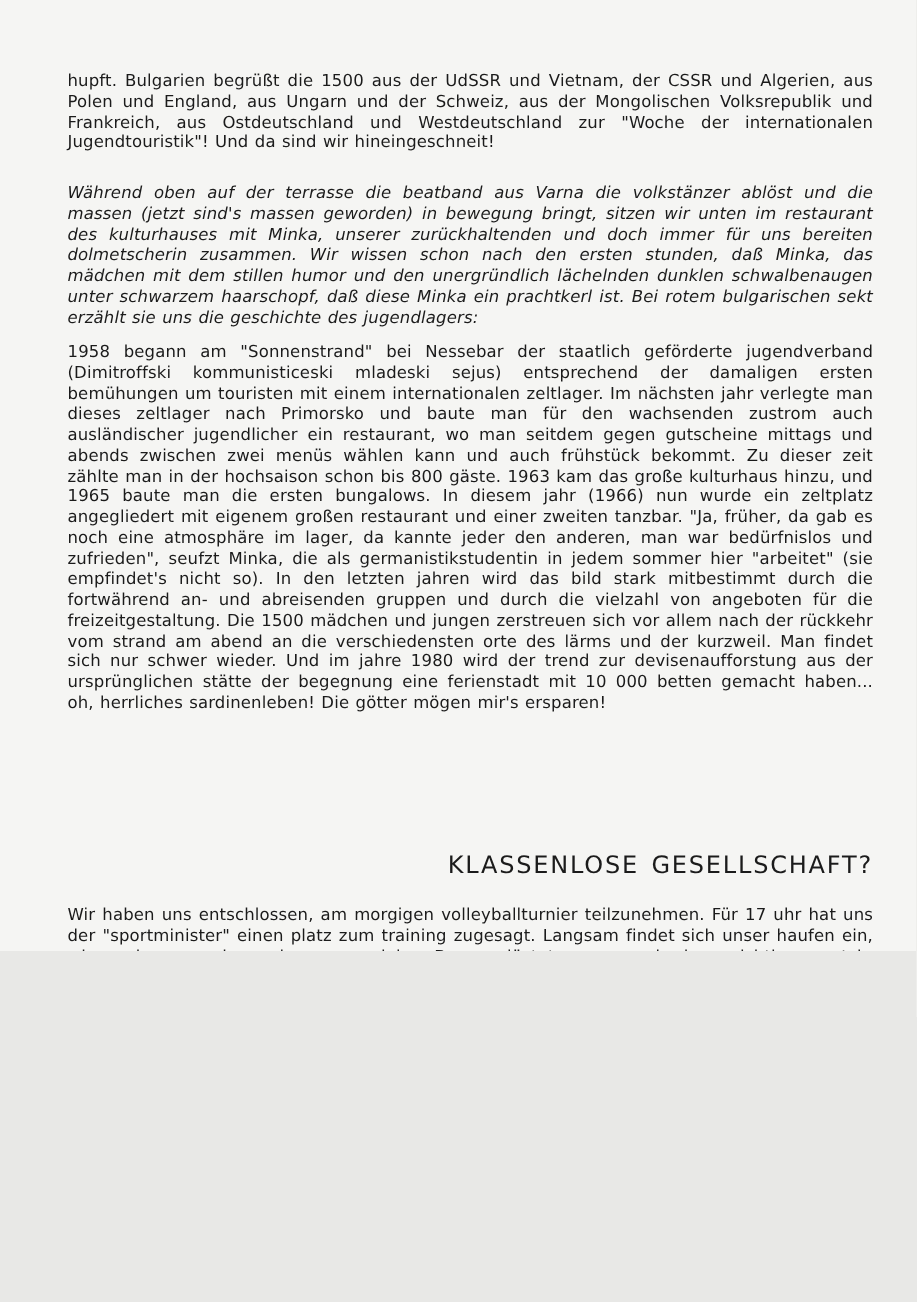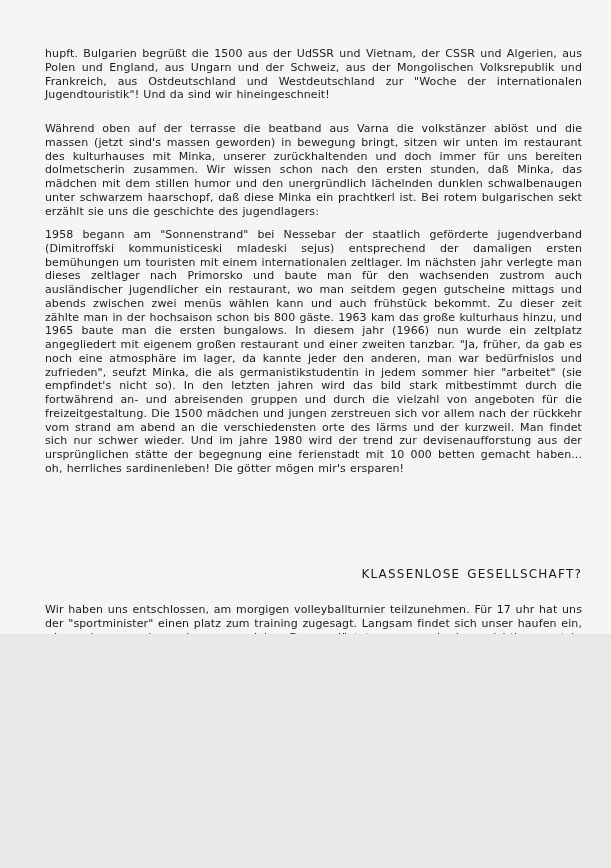--- a/index.html
+++ b/index.html
@@ -22,30 +22,30 @@
     left: 45px;
     width: 537px;
     font-size: 11px;
     line-height: 13.75px;
     letter-spacing: 0.1px;
     word-spacing: 0.6px;
     text-align: justify;
     white-space: normal;
   }
   .para-1 { top: 36px; }
-  .para-2 { top: 111px; }
+  .para-2 { top: 111px; font-style: italic; }
   .para-3 { top: 217px; }
   .para-4 { top: 592px; }
   .section-heading {
     position: absolute;
     left: 45px;
     width: 537px;
     top: 567px;
     text-align: right;
-    font-size: 12px;
+    font-size: 16px;
     letter-spacing: 1.2px;
     word-spacing: 2px;
     color: #1b1b1b;
   }
   .page-number {
     position: absolute;
     top: 811px;
     right: 31px;
     font-size: 12.5px;
     letter-spacing: 0.5px;

